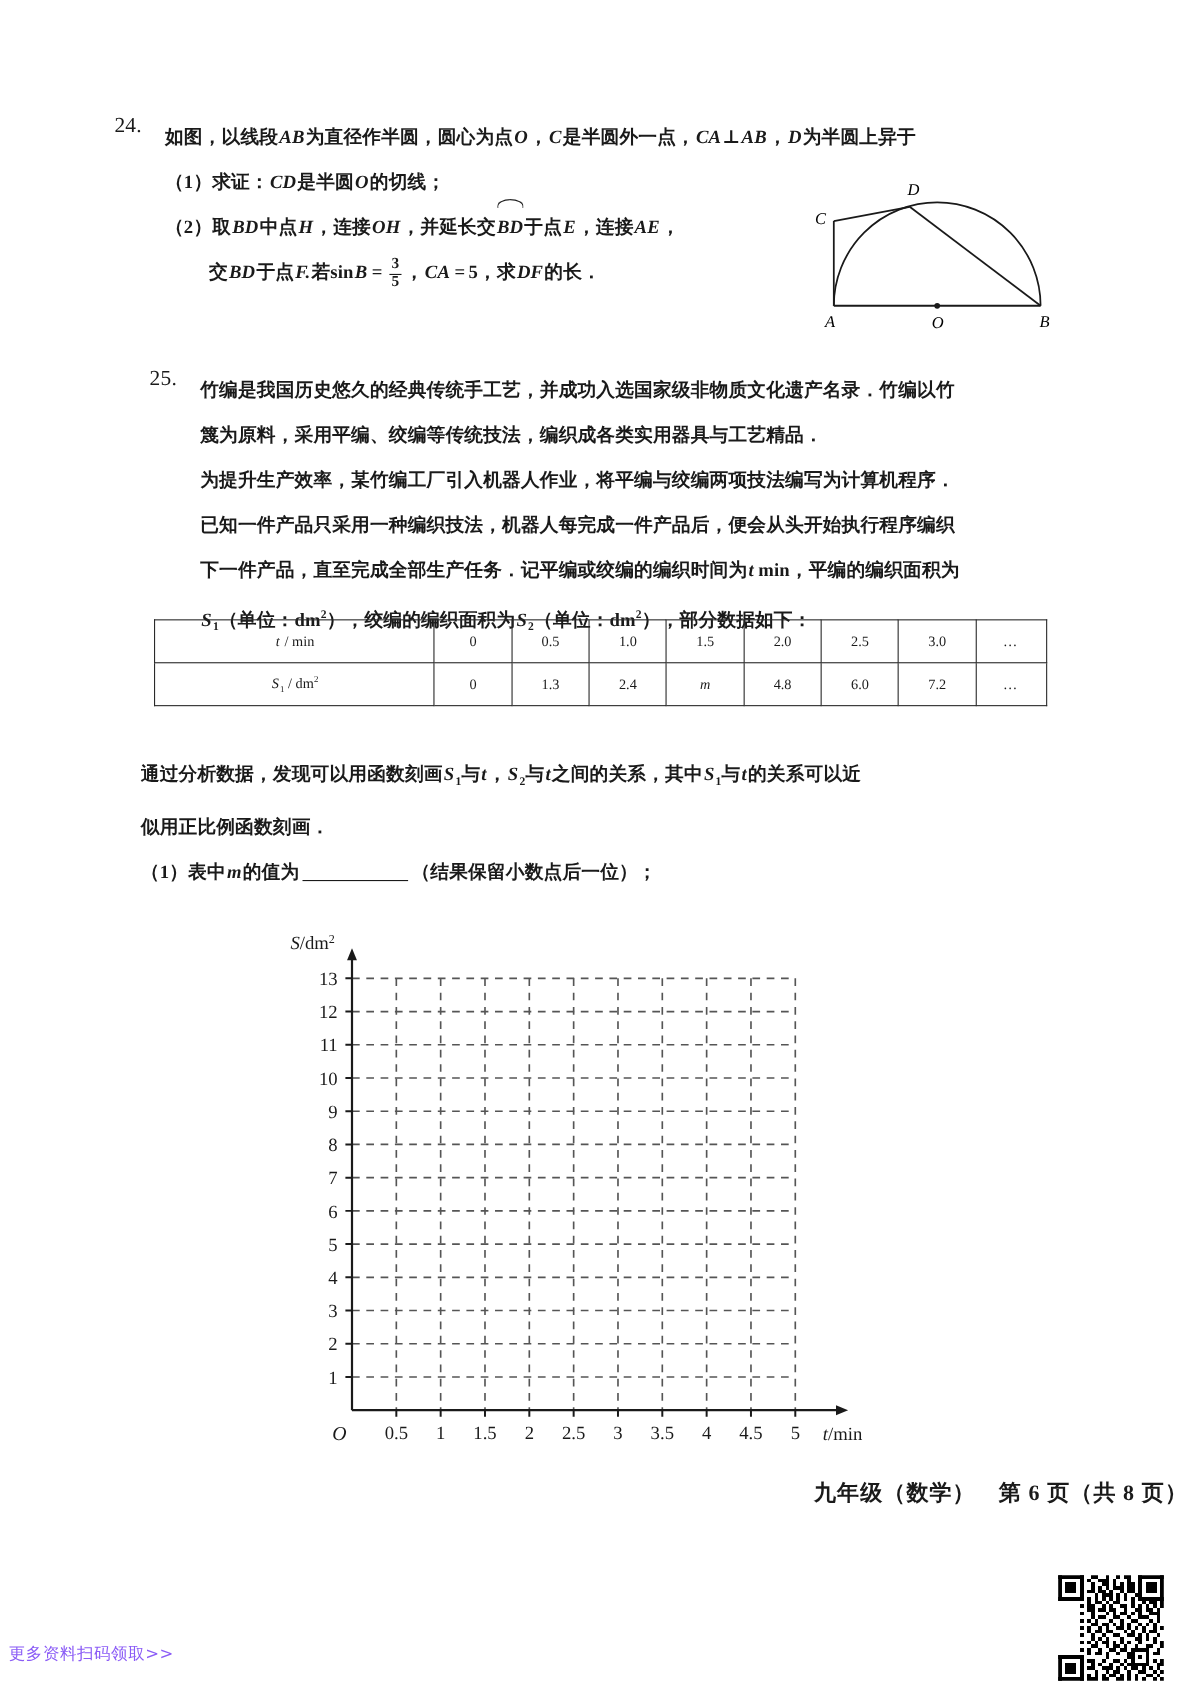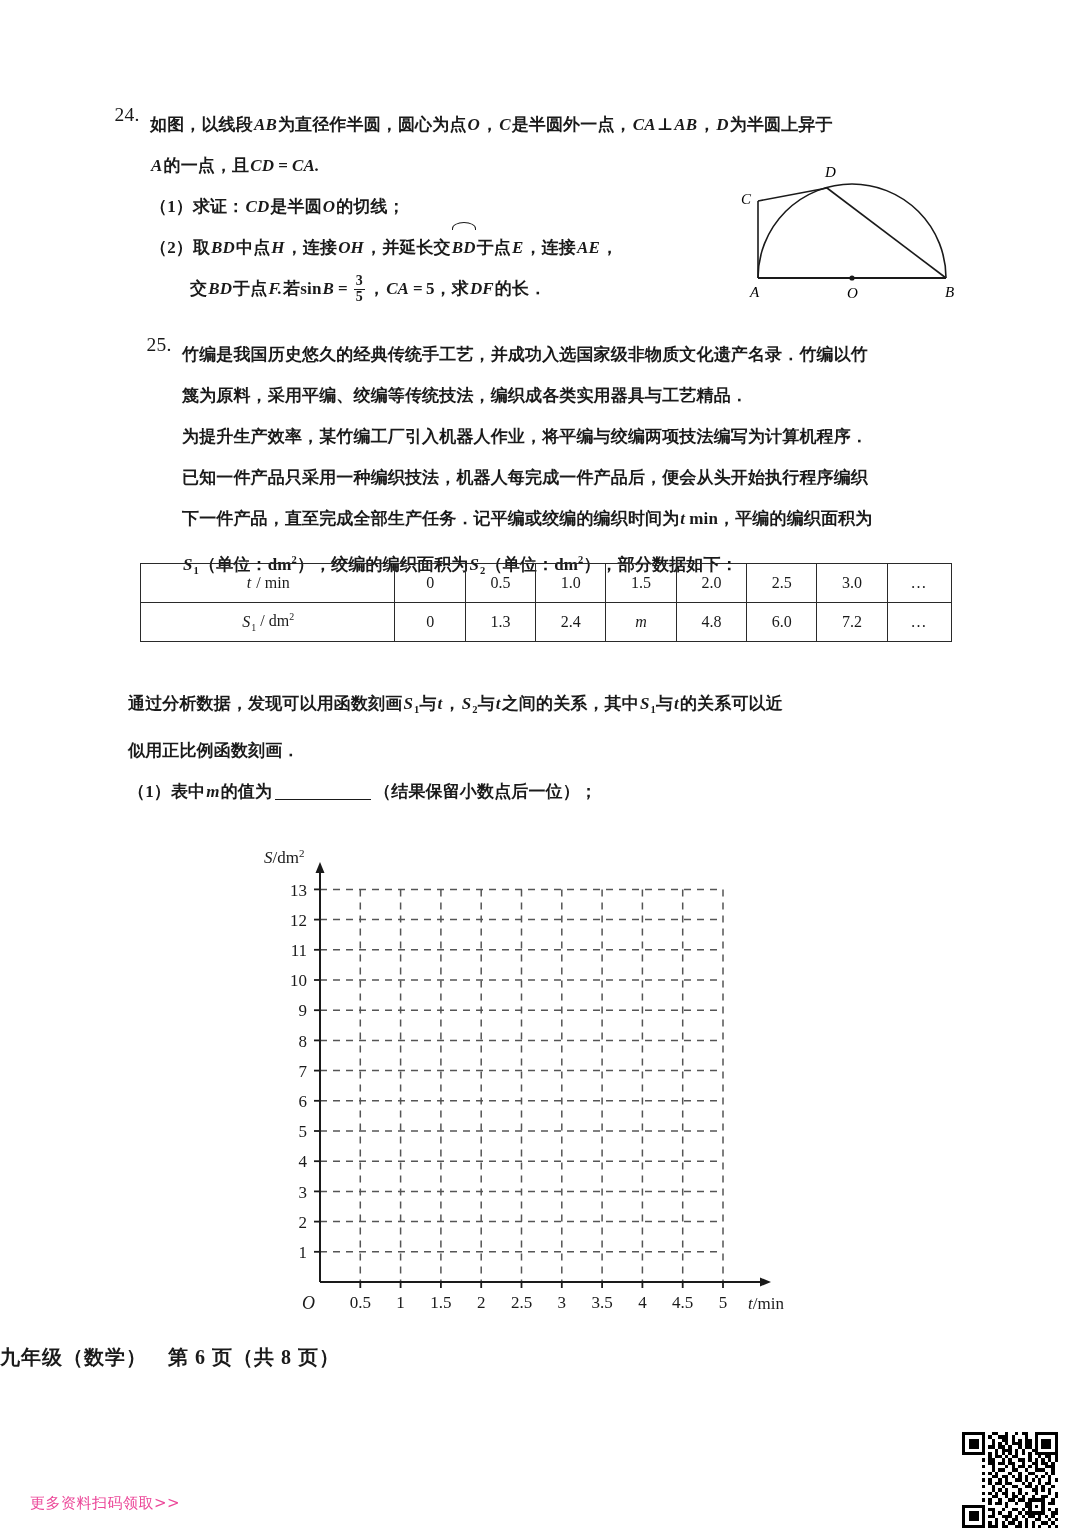--- a/index.html
+++ b/index.html
@@ -16,21 +16,21 @@
 
   .page { position: relative; width: 1080px; height: 1528px; }
 
   
   .q-block { position: absolute; }
   .q-num {
     position: absolute;
     left: 0;
     top: 0;
     width: 46px;
-    text-align: center;
+    text-align: left;
     font-size: 19.5px;
     letter-spacing: .2px;
   }
   .q-body { margin-left: 46px; }
   .line {
     font-size: 17px;
     line-height: 41px;
     white-space: nowrap;
     letter-spacing: .15px;
     font-weight: bold;
@@ -89,71 +89,69 @@
   
   #fig24 { position: absolute; left: 728px; top: 152px; width: 250px; height: 150px; }
 
   
   #data-table {
     position: absolute;
     left: 140px;
     top: 563px;
     width: 812px;
     border-collapse: collapse;
-    font-size: 16px;
+    font-size: 13px;
   }
   #data-table td {
     border: 1.7px solid #2a2a2a;
     text-align: center;
     height: 39px;
     padding: 0 2px;
     font-family: "Liberation Serif", "DejaVu Serif", serif;
   }
   #data-table td.rowhead { width: 246px; }
   #data-table td.dcell  { width: 68px; }
   #data-table td.dots   { width: 62px; letter-spacing: 2px; }
 
   
   #grid-wrap { position: absolute; left: 258px; top: 842px; width: 540px; height: 500px; }
 
   
   #footer {
     position: absolute;
     left: 0; top: 1344px;
     width: 1080px;
-    text-align: left;
+    text-align: right;
     font-size: 20px;
     font-weight: 600;
     letter-spacing: 1px;
     font-family: "Liberation Serif", "DejaVu Serif", serif;
   }
 
   #promo {
     position: absolute;
     left: 8px; top: 1494px;
     font-size: 15px;
     font-family: "DejaVu Sans", "Liberation Sans", sans-serif;
-    color: #ec4899;
+    color: #8b5cf6;
     letter-spacing: .5px;
-    margin-left: 22px;
   }
   #qr { position: absolute; left: 962px; top: 1432px; width: 96px; height: 96px; }
 </style>
 </head>
 <body>
 
 <div class="page">
 
   <div class="q-block" id="q24" style="left:104px; top:104px; width:880px;">
     <span class="q-num">24.</span>
     <div class="q-body">
 
       <div class="line"><span>如图，以线段</span><i class="v">AB</i><span>为直径作半圆，圆心为点</span><i class="v">O</i><span>，</span><i class="v">C</i><span>是半圆外一点，</span><i class="v">CA</i><span>⊥</span><i class="v">AB</i><span>，</span><i class="v">D</i><span>为半圆上异于</span></div>
 
-      <div class="line"><i class="v">A</i><span>的一点，且</span><i class="v">CD</i><span style="padding:0 3px">=</span><i class="v">CA.</i></div>
 
       <div class="line indent1"><span>（1）求证：</span><i class="v">CD</i><span>是半圆</span><i class="v">O</i><span>的切线；</span></div>
 
       <div class="line indent1"><span>（2）取</span><i class="v">BD</i><span>中点</span><i class="v">H</i><span>，连接</span><i class="v">OH</i><span>，并延长交</span><span class="arc">BD</span><span>于点</span><i class="v">E</i><span>，连接</span><i class="v">AE</i><span>，</span></div>
 
       <div class="line indent2"><span>交</span><i class="v">BD</i><span>于点</span><i class="v">F.</i><span>若</span><span class="up">sin</span><i class="v">B</i><span style="padding:0 3px">=</span><span class="frac"><span class="num">3</span><span class="den">5</span></span><span>，</span><i class="v">CA</i><span style="padding:0 3px">=</span><span>5</span><span>，求</span><i class="v">DF</i><span>的长．</span></div>
     </div>
   </div>
 
   <svg id="fig24" viewBox="0 0 250 150">

